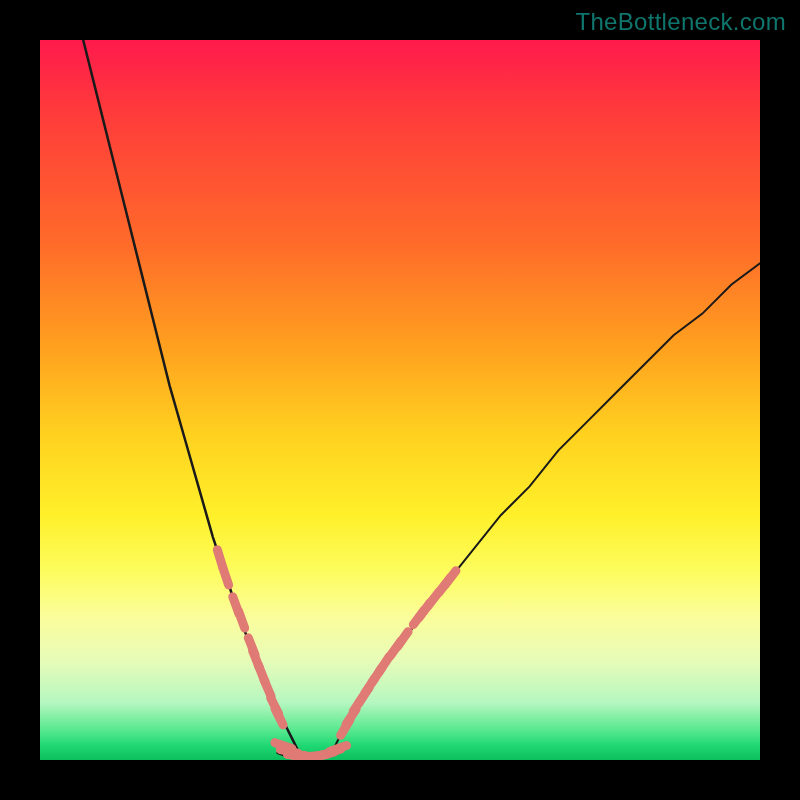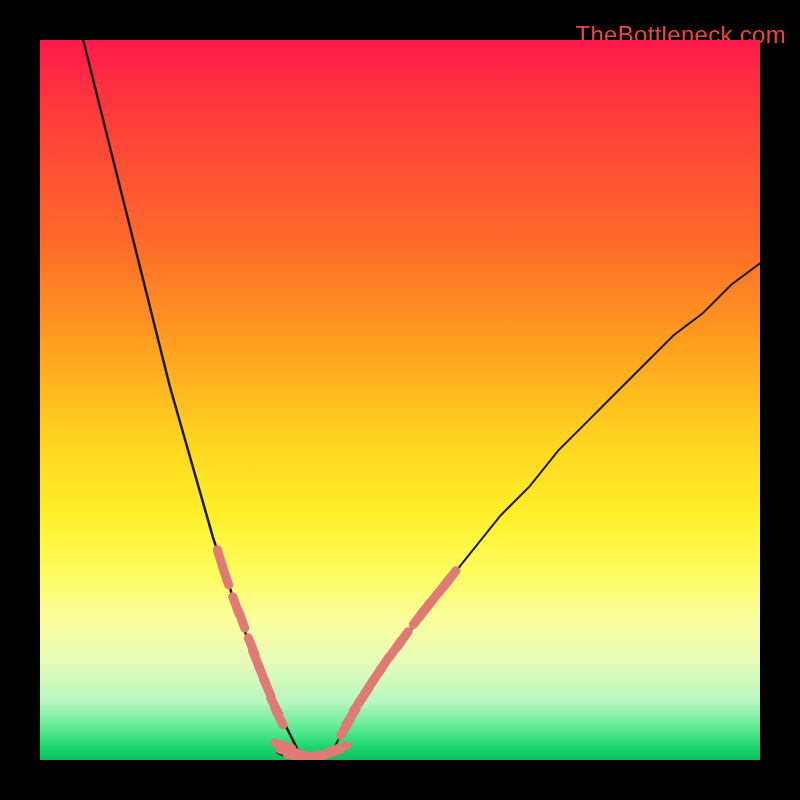--- a/index.html
+++ b/index.html
@@ -45,23 +45,23 @@
       #fbfd9a 80%,
       #e8fcb8 86%,
       #b6f7c0 92%,
       #54e88d 96%,
       #1fd873 98%,
       #0bbf5d 100%
     );
   }
   .watermark {
     position: absolute;
-    top: 21px;
+    top: 8px;
     right: 14px;
-    color: #ef4444;
+    color: #0f766e;
     font-size: 24px;
     font-weight: 400;
     letter-spacing: 0.3px;
     user-select: none;
   }
   svg.curves {
     position: absolute;
     left: 0;
     top: 0;
     width: 100%;

